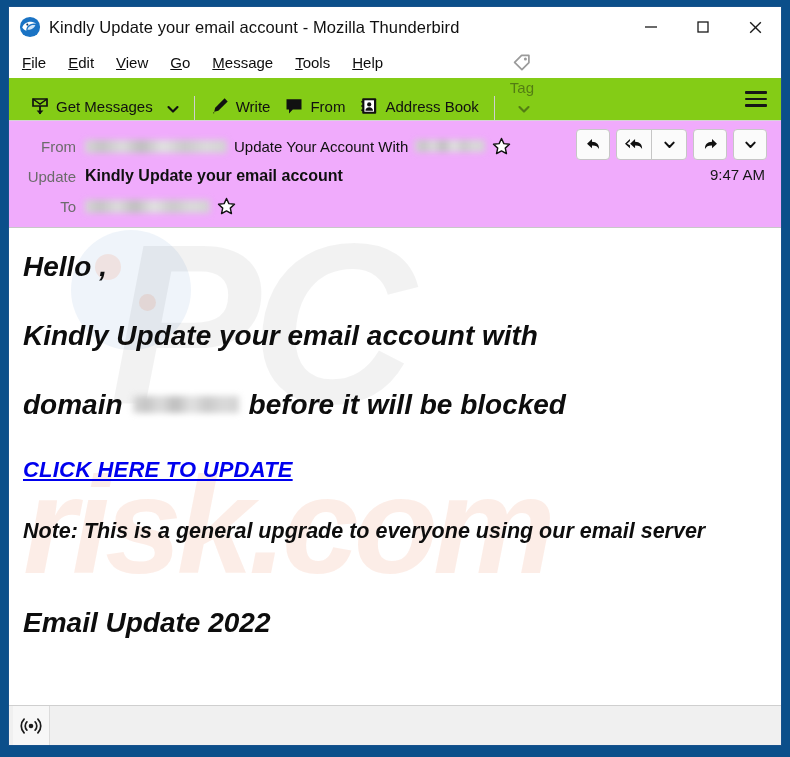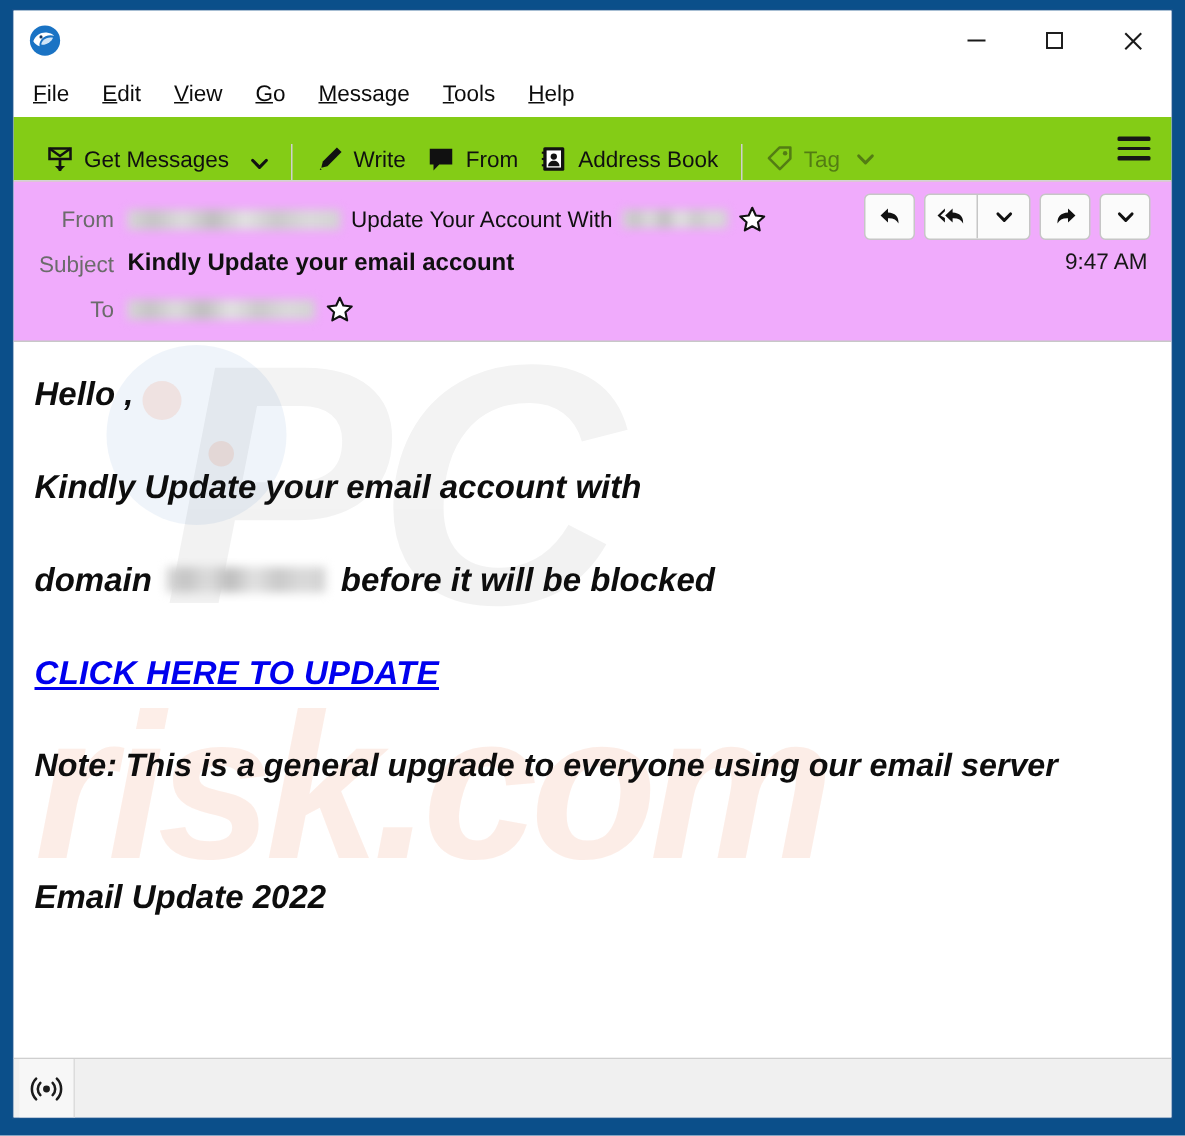--- a/index.html
+++ b/index.html
@@ -104,21 +104,21 @@
   }
   .tool-btn {
     display: flex;
     align-items: center;
     gap: 6px;
     padding: 4px 7px;
     border-radius: 3px;
     cursor: default;
     white-space: nowrap;
   }
-  .tool-btn.disabled { opacity: 0.42; }
+  .tool-btn.disabled { opacity: 0.42; flex-direction: column; }
   .tool-label {
     font-size: 15px;
     color: #101010;
   }
   .tool-sep {
     width: 1px;
     height: 24px;
     background: #cfcfcf;
     margin: 0 8px;
     flex: 0 0 auto;
@@ -307,21 +307,21 @@
     border-radius: 50%;
     background: #f06a3a;
     opacity: 0.13;
   }
 
   .body-content {
     position: relative;
     z-index: 1;
   }
   .bline {
-    font-size: 22px;
+    font-size: 28px;
     font-weight: bold;
     font-style: italic;
     color: #0d0d0d;
     margin: 0 0 36px 0;
     line-height: 1.18;
     white-space: nowrap;
     display: flex;
     align-items: center;
     gap: 0;
   }
@@ -374,20 +374,21 @@
 
 <div id="app-window">
 
   <div class="titlebar">
     <svg class="tb-logo" viewBox="0 0 24 24">
       <circle cx="12" cy="12" r="11" fill="#1a73c4"></circle>
       <path d="M3.5 12.5c1.6-4.2 5.4-6.6 9.6-6.3 2.3.2 4.2 1.1 5.6 2.3-2.1-.6-4.4-.5-6.3.4-2.2 1-3.7 2.8-4.3 4.9-.2.8-.2 1.6 0 2.3-2-.6-3.6-1.9-4.6-3.6z" fill="#ffffff"></path>
       <path d="M9.3 14.4c.5-1.8 1.9-3.3 3.8-4.1 1.5-.6 3.2-.7 4.8-.3-1.2 2.6-3.6 4.5-6.5 5-.8.1-1.5.1-2.1-.1z" fill="#cfe4f7"></path>
       <circle cx="9.1" cy="9.4" r="1.15" fill="#17365d"></circle>
     </svg>
+    <div class="title-text">Kindly Update your email account - Mozilla Thunderbird</div>
 
     <div class="wincontrols">
       <div class="wc-btn">
         <svg width="16" height="16" viewBox="0 0 16 16">
           <line x1="2" y1="8" x2="14" y2="8" stroke="#1a1a1a" stroke-width="1.3"></line>
         </svg>
       </div>
       <div class="wc-btn">
         <svg width="16" height="16" viewBox="0 0 16 16">
           <rect x="3" y="3" width="10" height="10" fill="none" stroke="#1a1a1a" stroke-width="1.3"></rect>
@@ -488,21 +489,21 @@
         <span class="redact" style="width:142px;height:13px;"></span>
         <span>Update Your Account With</span>
         <span class="redact" style="width:70px;height:12px;"></span>
         <svg class="star" width="19" height="19" viewBox="0 0 20 20">
           <path d="M10 1.6l2.5 5.4 5.9.7-4.4 4 1.2 5.8L10 14.6 4.8 17.5 6 11.7l-4.4-4 5.9-.7z" fill="#ffffff" stroke="#111" stroke-width="1.5" stroke-linejoin="round"></path>
         </svg>
       </div>
     </div>
 
     <div class="hdr-row">
-      <div class="hdr-label">Subject</div>
+      <div class="hdr-label">Update</div>
       <div class="hdr-value subject">Kindly Update your email account</div>
     </div>
 
     <div class="hdr-row">
       <div class="hdr-label">To</div>
       <div class="hdr-value">
         <span class="redact" style="width:125px;height:13px;"></span>
         <svg class="star" width="19" height="19" viewBox="0 0 20 20">
           <path d="M10 1.6l2.5 5.4 5.9.7-4.4 4 1.2 5.8L10 14.6 4.8 17.5 6 11.7l-4.4-4 5.9-.7z" fill="#ffffff" stroke="#111" stroke-width="1.5" stroke-linejoin="round"></path>
         </svg>

